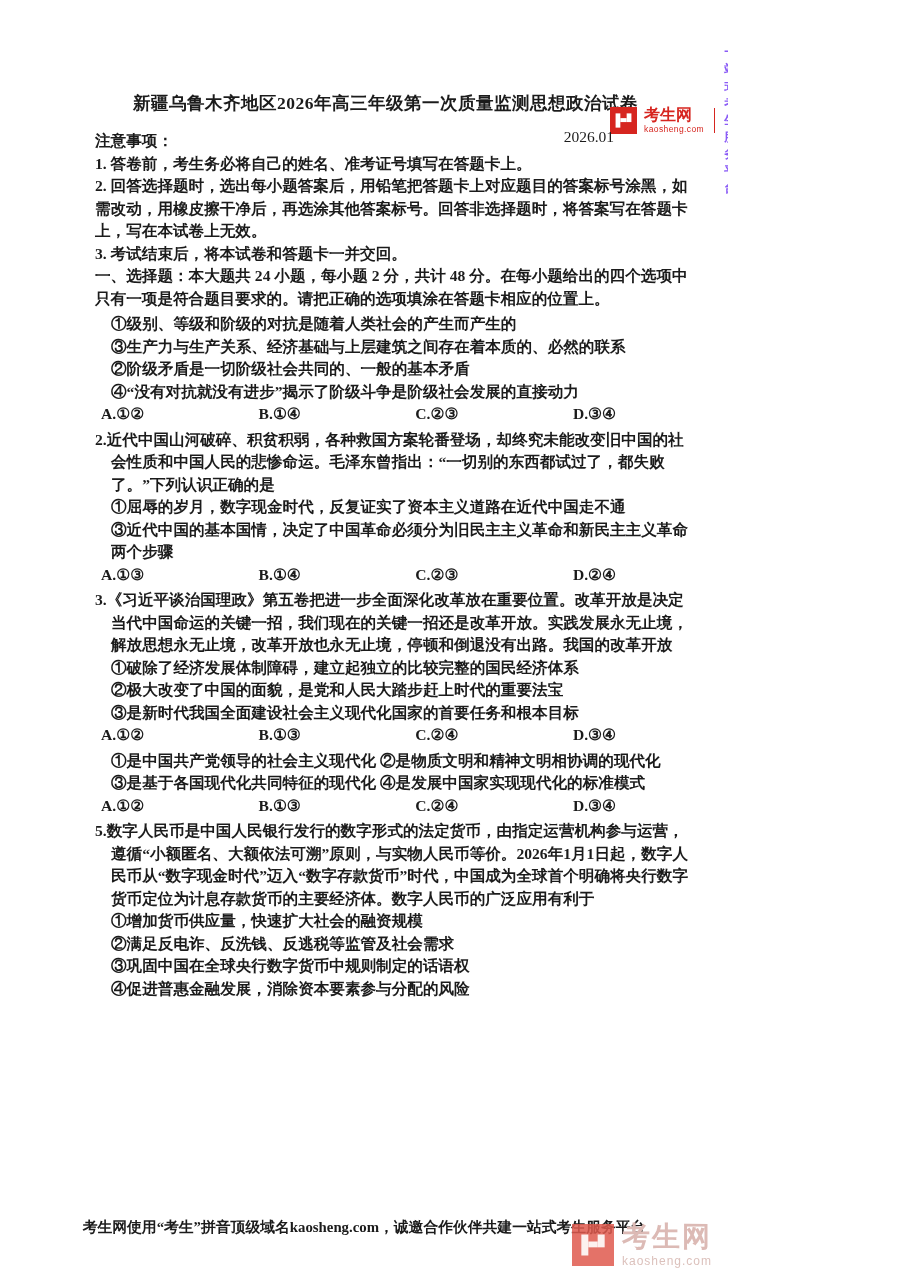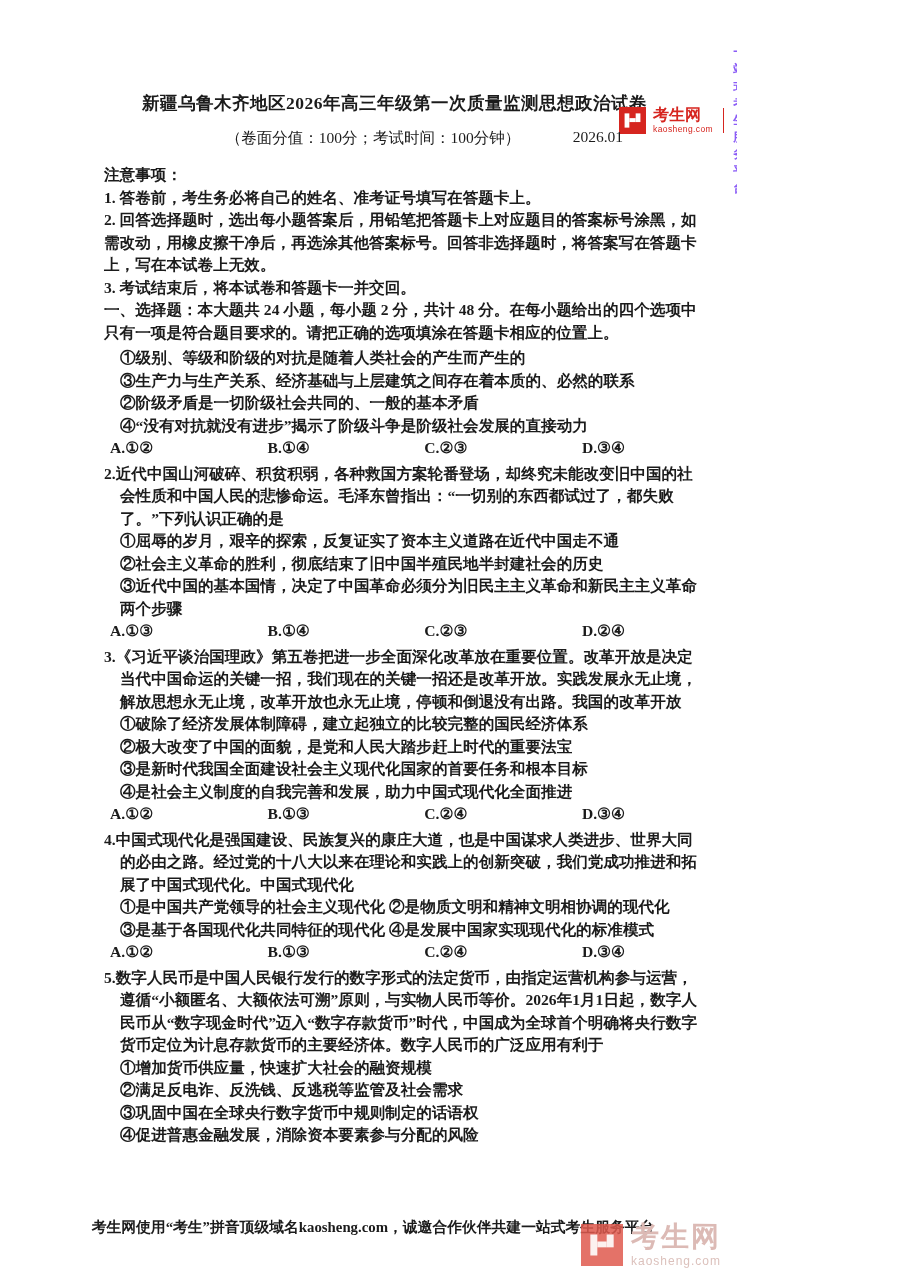--- a/index.html
+++ b/index.html
@@ -4,21 +4,20 @@
 <style>
   html, body { margin: 0; padding: 0; background: #ffffff; }
   .page {
     position: relative;
     width: 728px;
     height: 1273px;
     background: #ffffff;
     overflow: hidden;
     font-family: "Liberation Serif", "DejaVu Serif", serif;
     color: #1b1b1b;
-    margin-left: 9px;
   }
 
   
   .brand { position: absolute; top: 44px; left: 610px; display: flex; align-items: center; gap: 7px; }
   .brand-mark { width: 27px; height: 27px; background: #d6251f; display: flex; align-items: center; justify-content: center; flex: 0 0 auto; }
   .brand-text { display: flex; flex-direction: column; line-height: 1; }
   .brand-name { color: #d6251f; font-weight: bold; font-size: 16px; font-family: "Liberation Sans", sans-serif; }
   .brand-domain { color: #d6251f; font-size: 8.5px; margin-top: 2px; letter-spacing: .4px; font-family: "Liberation Sans", sans-serif; }
   .brand-divider { width: 2px; height: 25px; background: #d6251f; margin: 0 3px; }
   .brand-tagline { color: #8b5cf6; font-size: 12.5px; font-weight: bold; letter-spacing: 1px; }
@@ -64,21 +63,20 @@
     <div class="brand-text">
       <span class="brand-name">考生网</span>
       <span class="brand-domain">kaosheng.com</span>
     </div>
     <div class="brand-divider"></div>
     <span class="brand-tagline">一站式考生服务平台</span>
   </div>
 
   <h1 class="title">新疆乌鲁木齐地区2026年高三年级第一次质量监测思想政治试卷</h1>
   <div class="subtitle-row">
-    <span>（卷面分值：100分；考试时间：100分钟）</span>
     <span class="date">2026.01</span>
   </div>
 
   <div class="content">
 
     <p class="notice-head">注意事项：</p>
     <p class="notice-item">1. 答卷前，考生务必将自己的姓名、准考证号填写在答题卡上。</p>
     <p class="notice-item">2. 回答选择题时，选出每小题答案后，用铅笔把答题卡上对应题目的答案标号涂黑，如需改动，用橡皮擦干净后，再选涂其他答案标号。回答非选择题时，将答案写在答题卡上，写在本试卷上无效。</p>
     <p class="notice-item">3. 考试结束后，将本试卷和答题卡一并交回。</p>
 
@@ -92,47 +90,44 @@
       <div class="choices">
         <span>A.①②</span>
         <span>B.①④</span>
         <span>C.②③</span>
         <span>D.③④</span>
       </div>
     </div>
 
     <div class="question">
       <p class="stem"><span>2.</span><span>近代中国山河破碎、积贫积弱，各种救国方案轮番登场，却终究未能改变旧中国的社会性质和中国人民的悲惨命运。毛泽东曾指出：“一切别的东西都试过了，都失败了。”下列认识正确的是</span></p>
-      <p class="item">①屈辱的岁月，艰辛的探索，反复证实了资本主义道路在近代中国走不通</p>
-      <p class="item">②社会主义革命的胜利，彻底结束了旧中国半殖民地半封建社会的历史</p>
+      <p class="item">①屈辱的岁月，数字现金时代，反复证实了资本主义道路在近代中国走不通</p>
       <p class="item">③近代中国的基本国情，决定了中国革命必须分为旧民主主义革命和新民主主义革命两个步骤</p>
       <div class="choices">
         <span>A.①③</span>
         <span>B.①④</span>
         <span>C.②③</span>
         <span>D.②④</span>
       </div>
     </div>
 
     <div class="question">
       <p class="stem"><span>3.</span><span>《习近平谈治国理政》第五卷把进一步全面深化改革放在重要位置。改革开放是决定当代中国命运的关键一招，我们现在的关键一招还是改革开放。实践发展永无止境，解放思想永无止境，改革开放也永无止境，停顿和倒退没有出路。我国的改革开放</span></p>
       <p class="item">①破除了经济发展体制障碍，建立起独立的比较完整的国民经济体系</p>
       <p class="item">②极大改变了中国的面貌，是党和人民大踏步赶上时代的重要法宝</p>
       <p class="item">③是新时代我国全面建设社会主义现代化国家的首要任务和根本目标</p>
-      <p class="item">④是社会主义制度的自我完善和发展，助力中国式现代化全面推进</p>
       <div class="choices">
         <span>A.①②</span>
         <span>B.①③</span>
         <span>C.②④</span>
         <span>D.③④</span>
       </div>
     </div>
 
     <div class="question">
-      <p class="stem"><span>4.</span><span>中国式现代化是强国建设、民族复兴的康庄大道，也是中国谋求人类进步、世界大同的必由之路。经过党的十八大以来在理论和实践上的创新突破，我们党成功推进和拓展了中国式现代化。中国式现代化</span></p>
       <p class="item">①是中国共产党领导的社会主义现代化  ②是物质文明和精神文明相协调的现代化</p>
       <p class="item">③是基于各国现代化共同特征的现代化  ④是发展中国家实现现代化的标准模式</p>
       <div class="choices">
         <span>A.①②</span>
         <span>B.①③</span>
         <span>C.②④</span>
         <span>D.③④</span>
       </div>
     </div>
 

